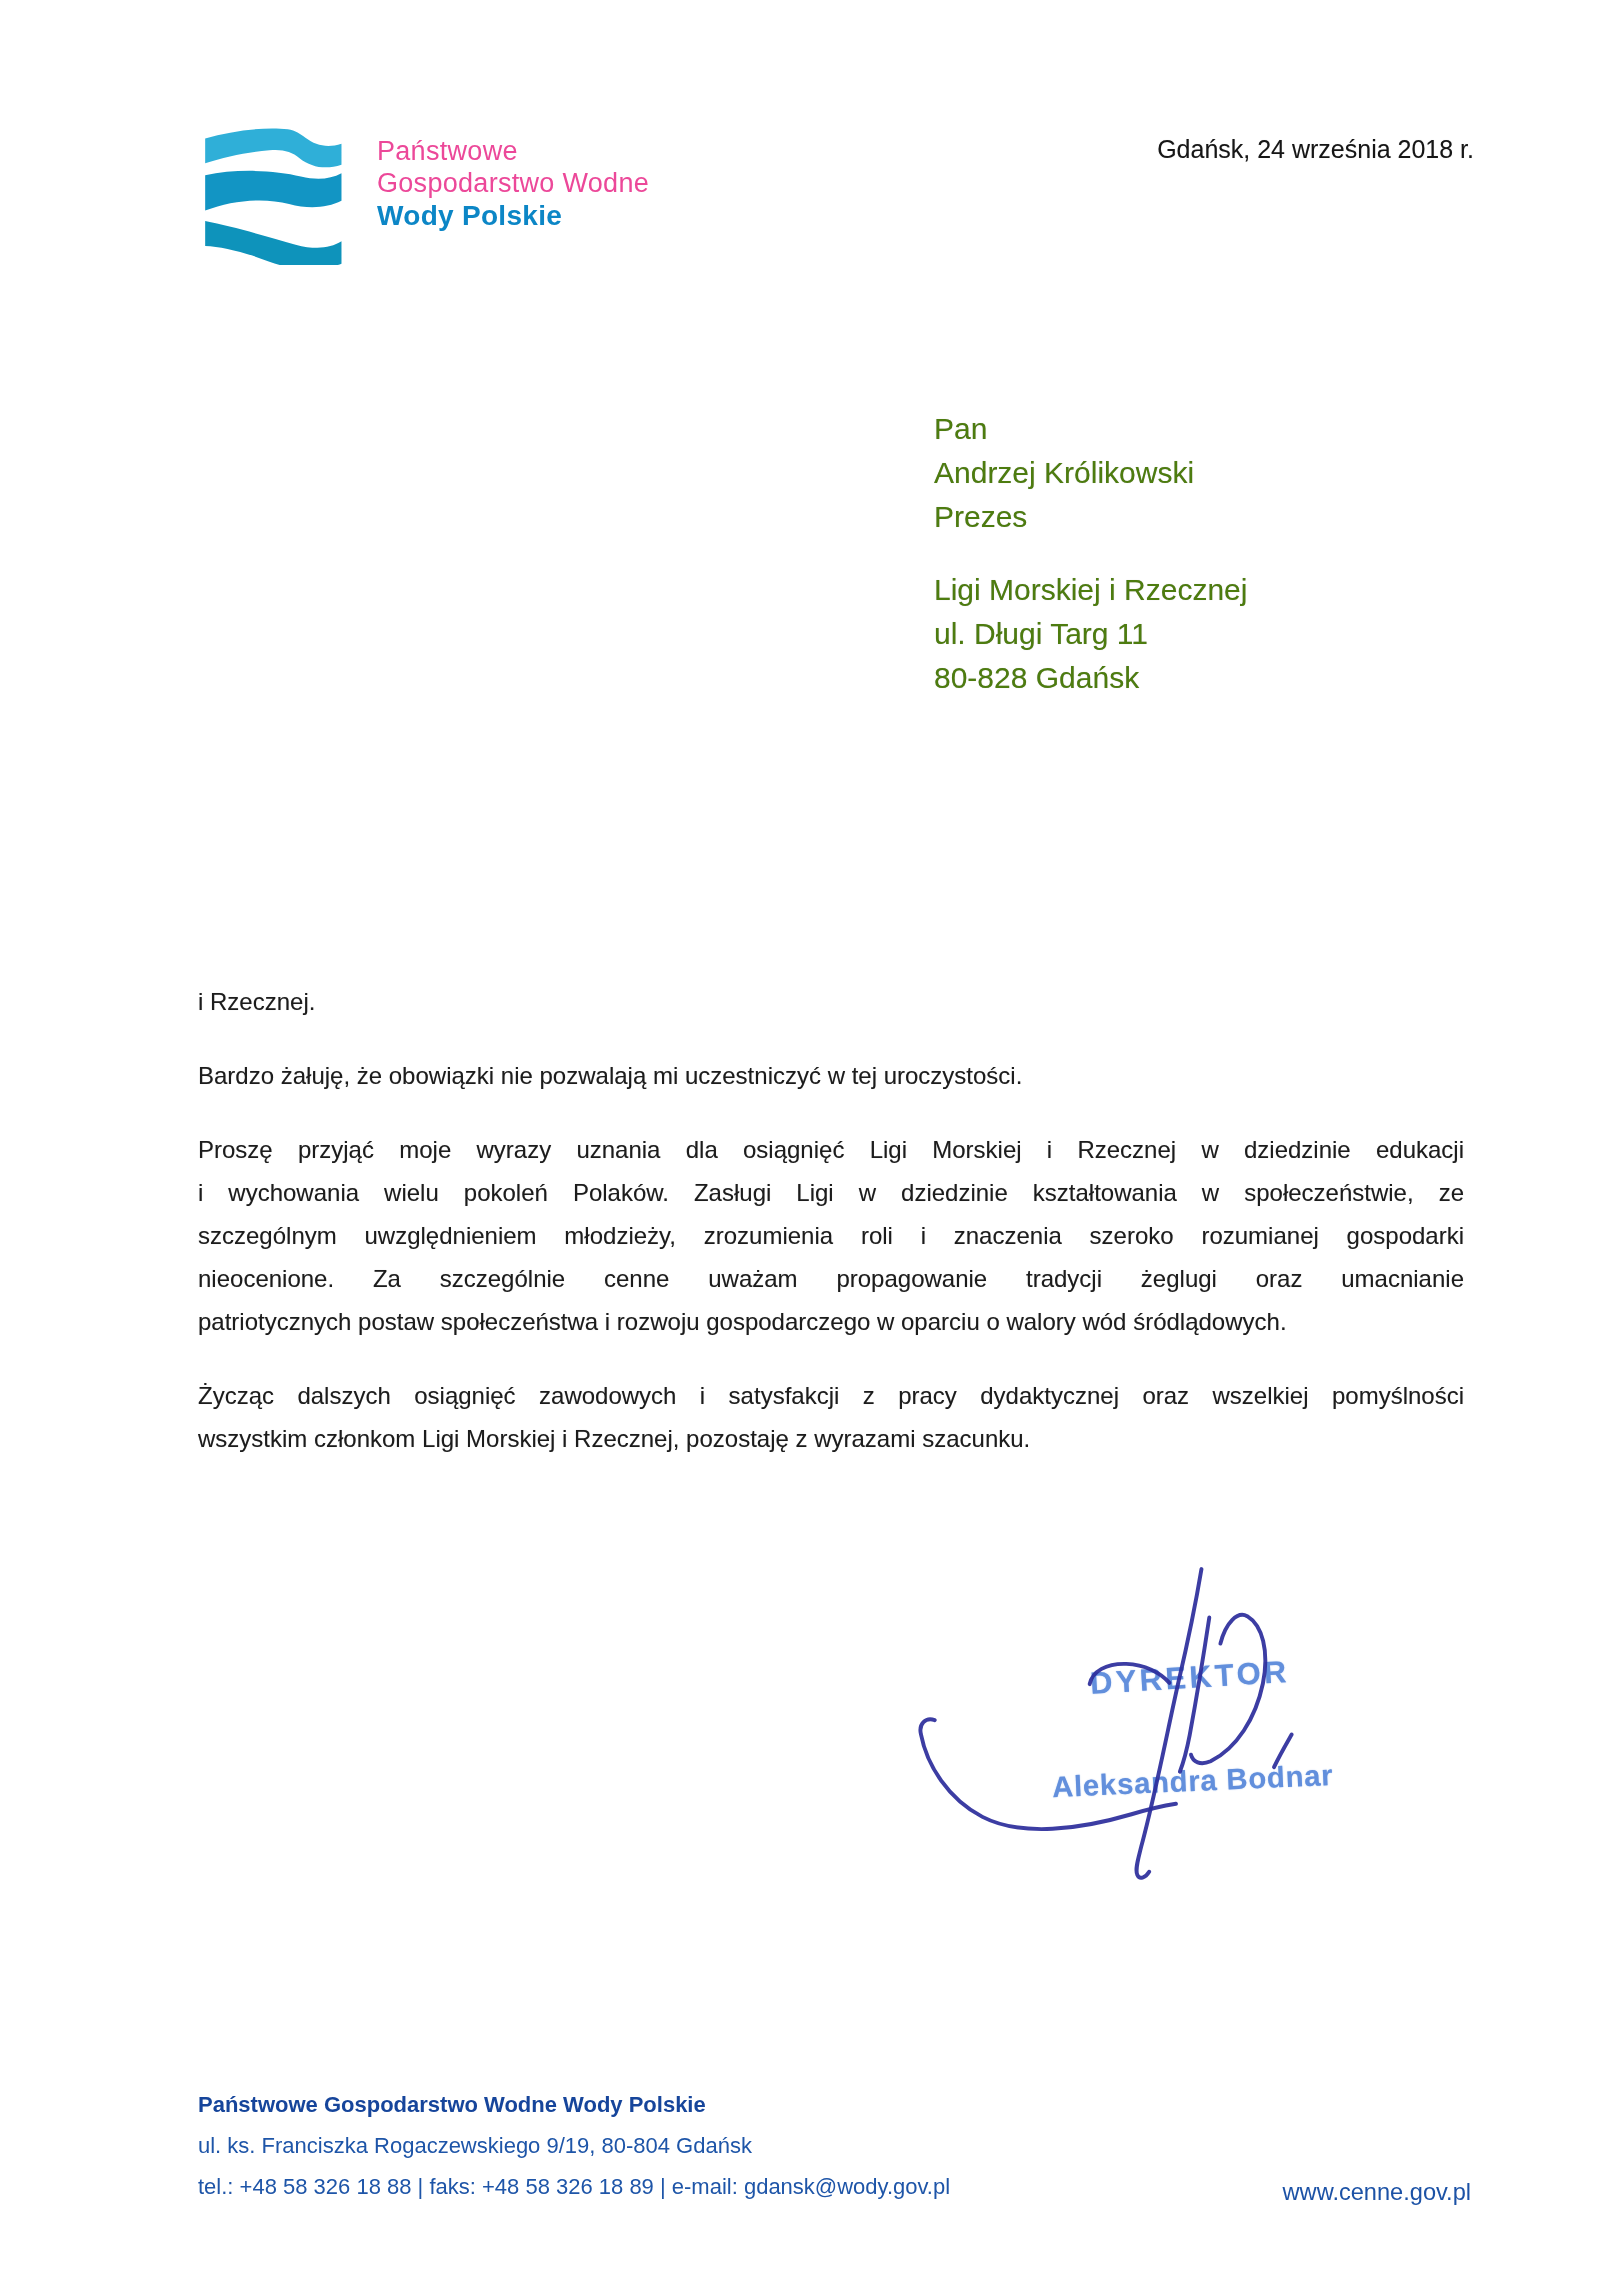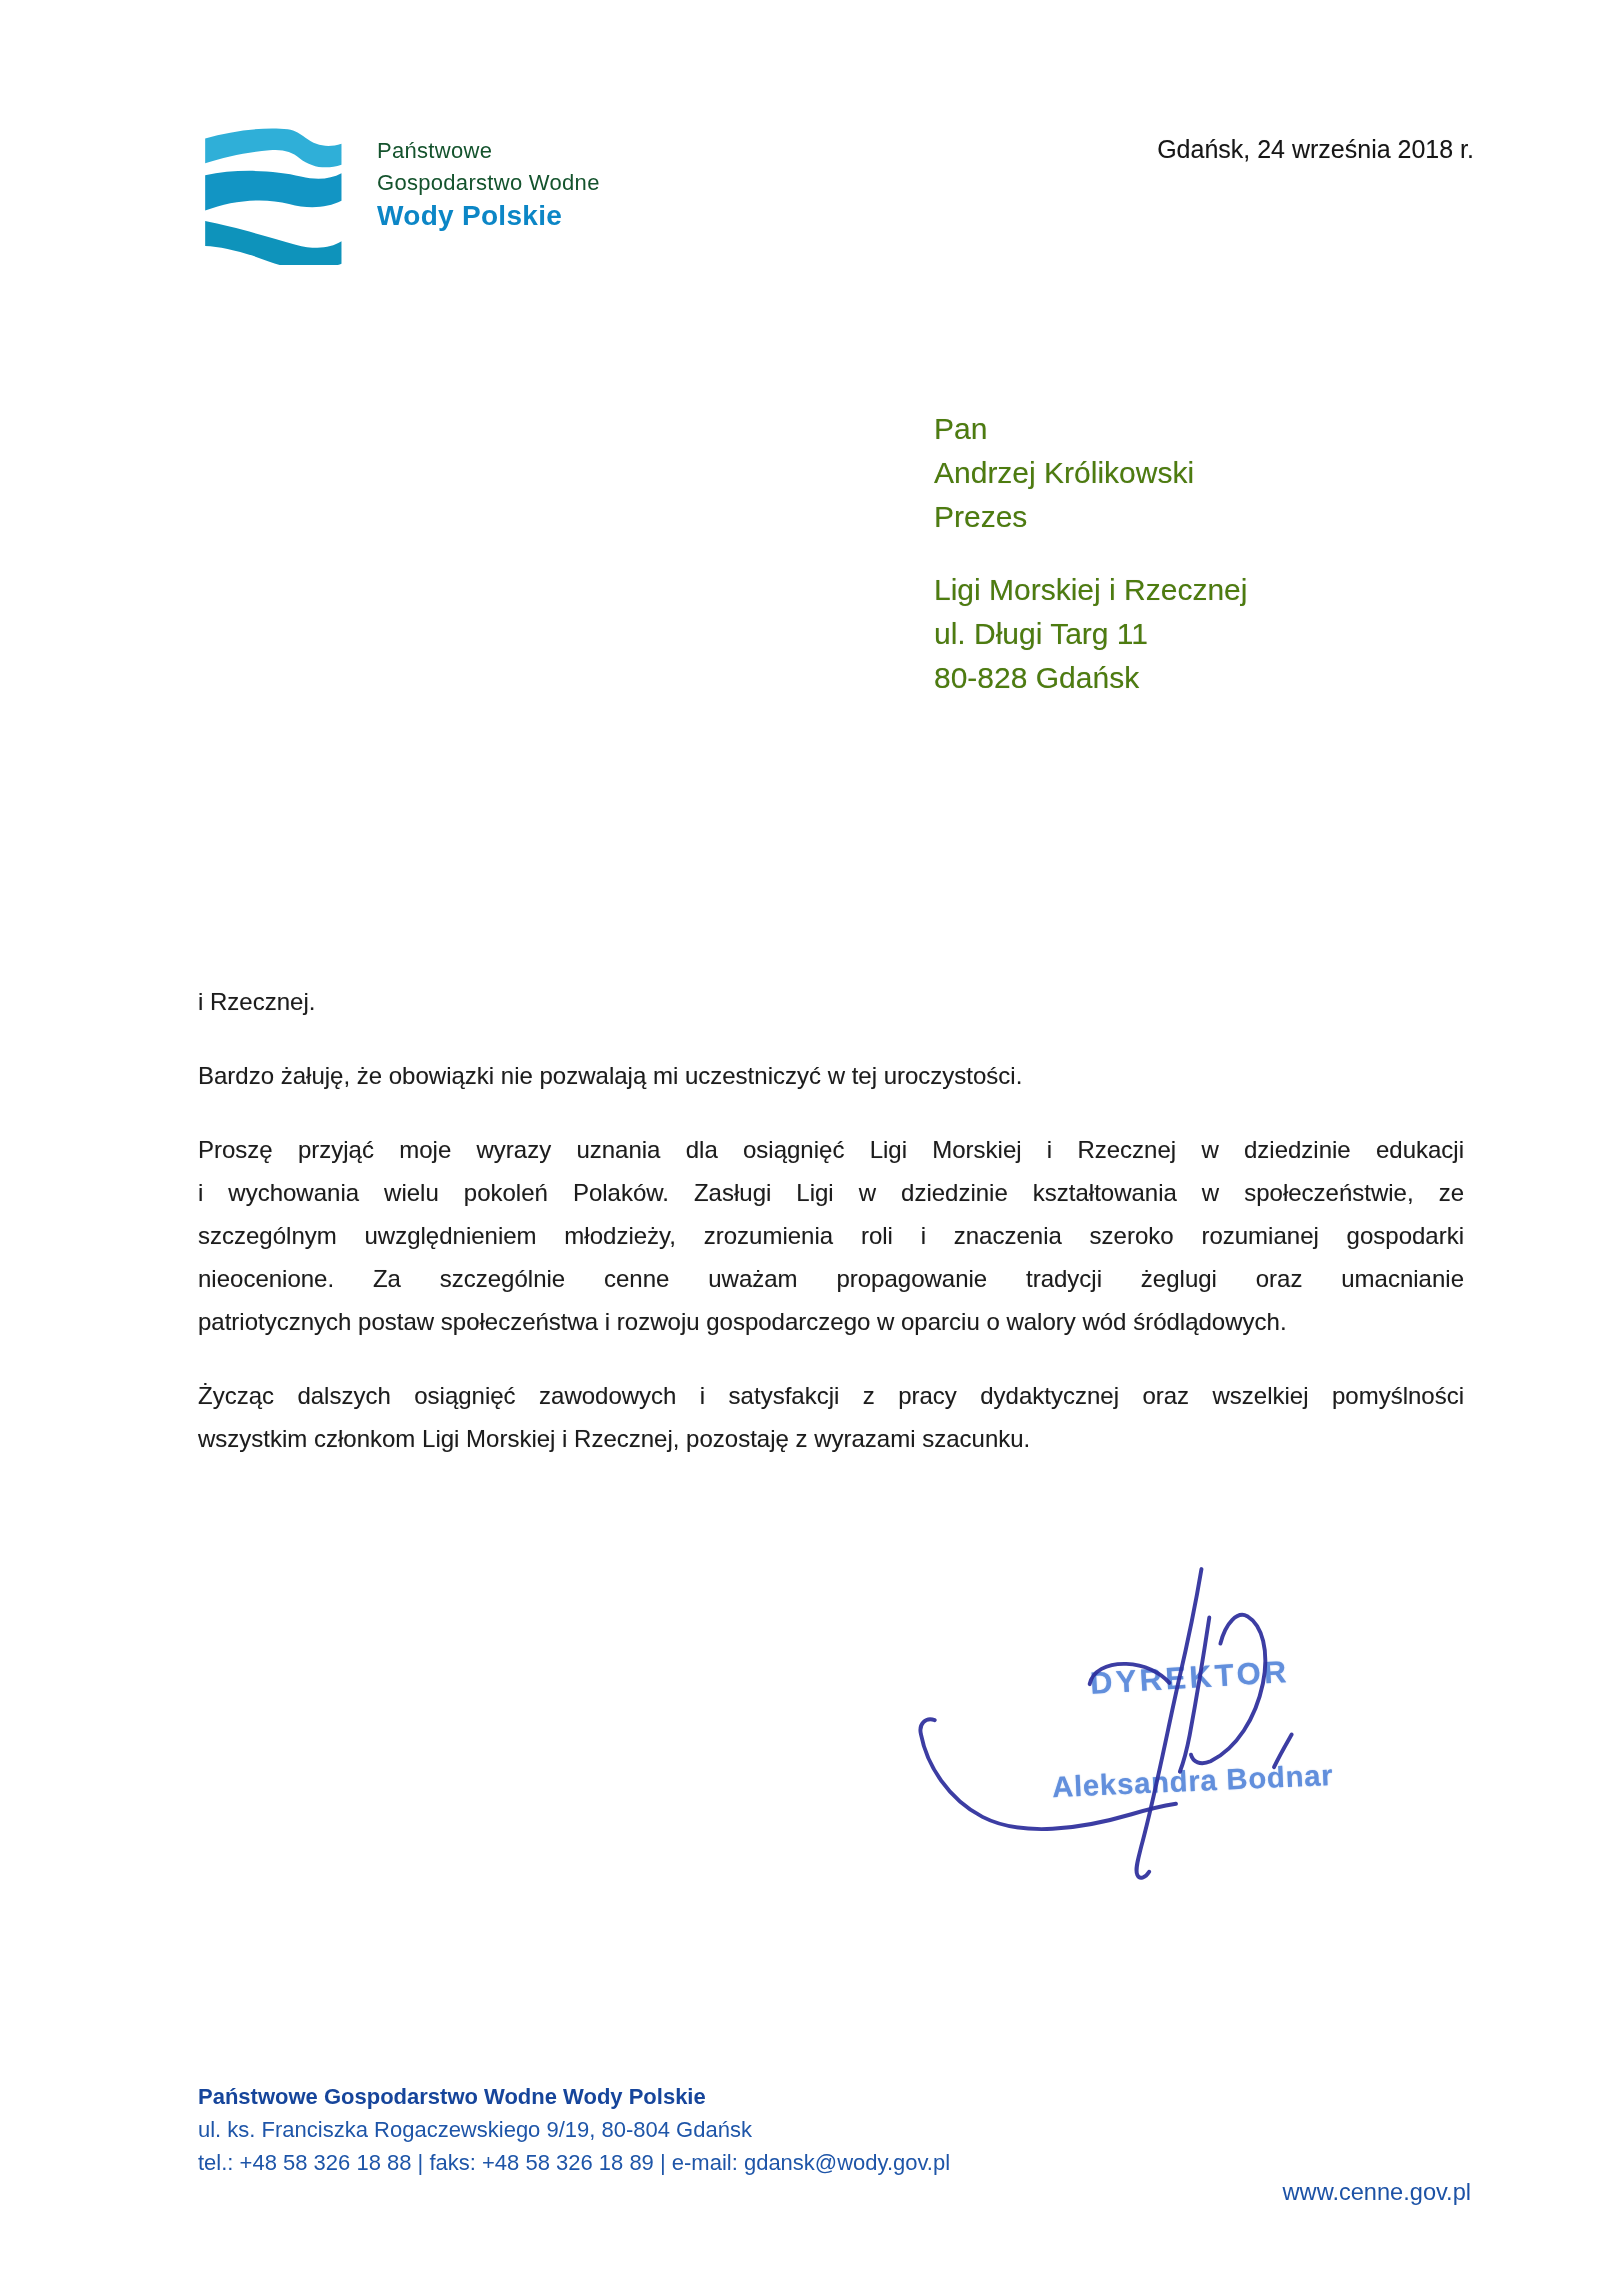--- a/index.html
+++ b/index.html
@@ -8,21 +8,21 @@
     width:1623px;height:2295px;
     background:#ffffff;
     font-family:"Liberation Sans", sans-serif;
     overflow:hidden;
     color:#1a1a1a;
   }
   
   .logo-mark{position:absolute;left:196px;top:124px;width:154px;height:141px;}
   .logo-text{position:absolute;left:377px;top:135px;}
   .logo-text .lt{
-    font-size:22px;line-height:32px;color:#14532d;letter-spacing:0.3px;
+    font-size:27px;line-height:32px;color:#ec4899;letter-spacing:0.3px;
   }
   .logo-text .lt-bold{
     font-size:28px;line-height:33px;font-weight:700;color:#0c86c6;letter-spacing:0.3px;
   }
   .date-line{
     position:absolute;top:135px;right:149px;
     font-size:25px;color:#161616;
     text-shadow:0 0 0.7px rgba(0,0,0,.25);
   }
   
@@ -59,21 +59,21 @@
   .signature-ink{position:absolute;left:870px;top:1544px;width:523px;height:347px;}
   .signature-ink path{
     fill:none;stroke:#2b2d9b;stroke-width:6;
     stroke-linecap:round;stroke-linejoin:round;opacity:.92;
   }
   
   .footer{
     position:absolute;left:198px;top:2080px;
     font-size:22px;color:#1e55a8;
   }
-  .footer .fline{line-height:33px;}
+  .footer .fline{line-height:33px;margin-top:8px;}
   .footer .fline-bold{font-weight:700;color:#16459b;}
   .website{
     position:absolute;top:2179px;right:152px;
     font-size:23.6px;color:#1c52a6;
   }
 </style>
 </head>
 <body>
 
 <div class="page">

